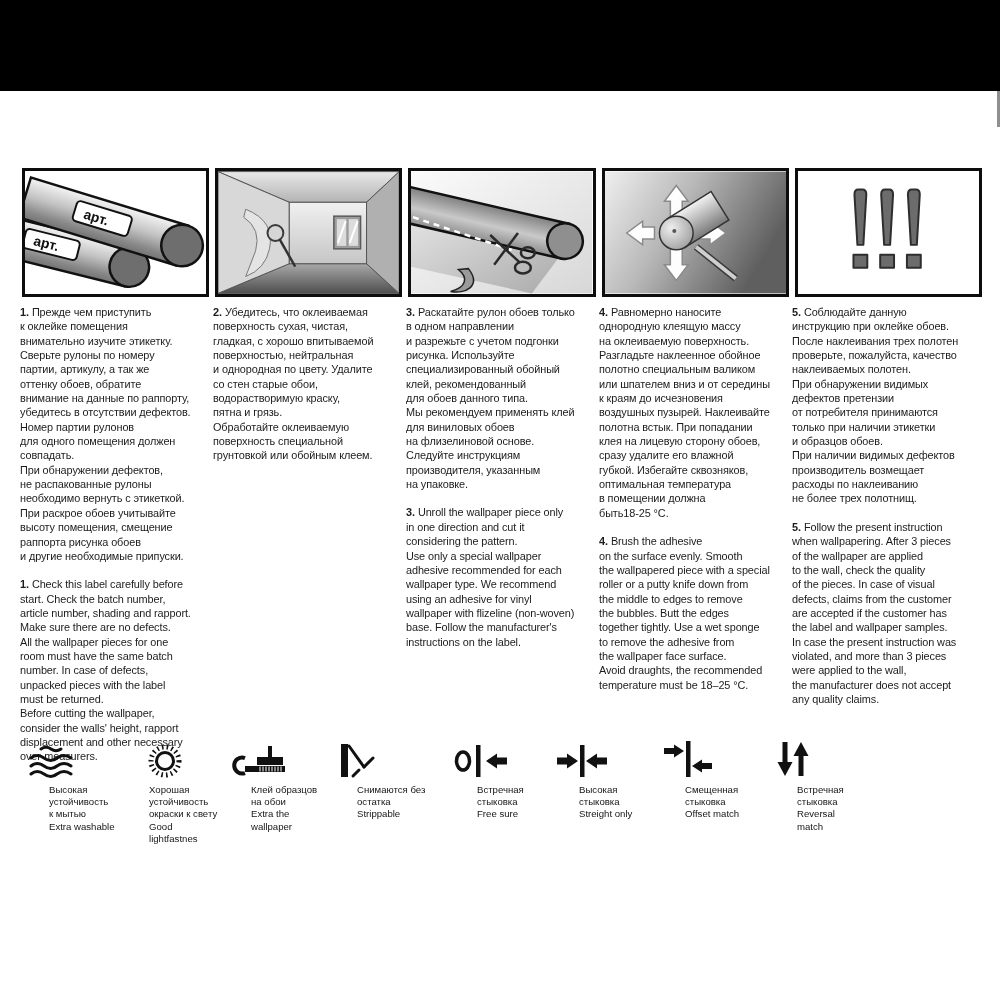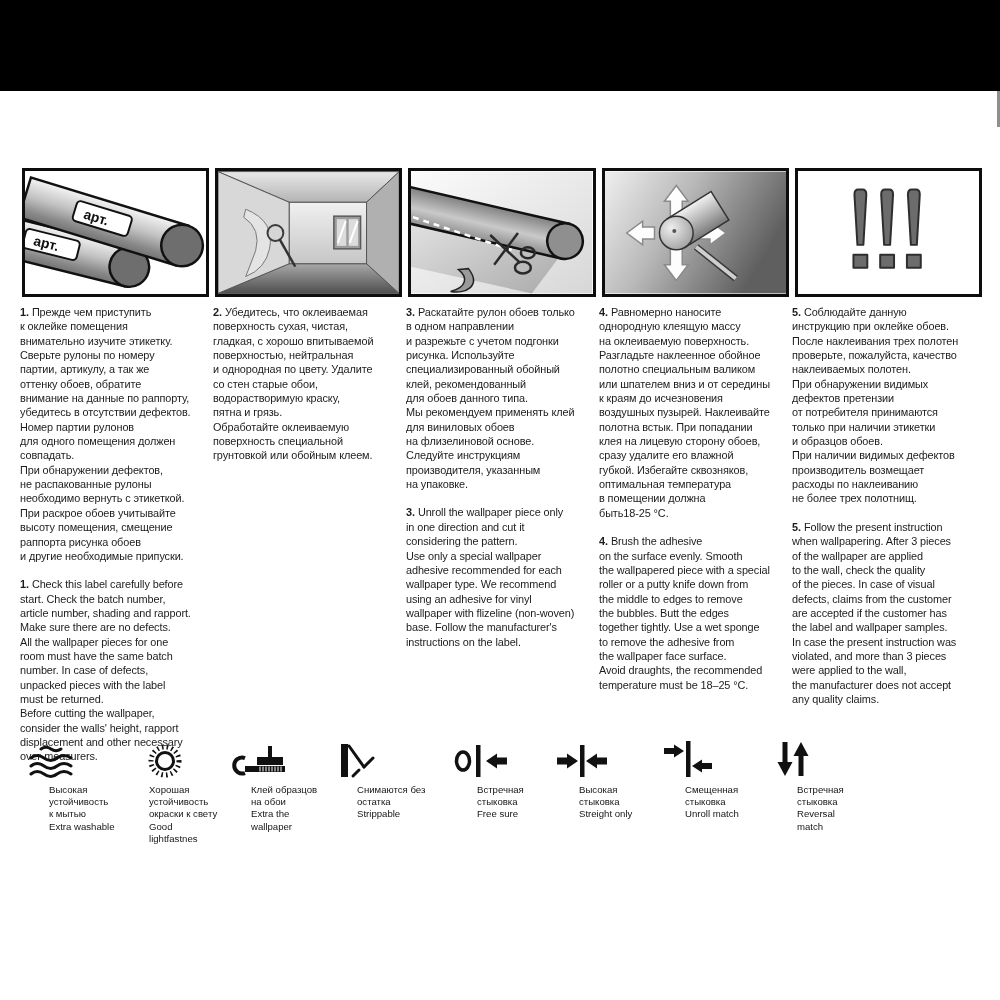--- a/index.html
+++ b/index.html
@@ -399,21 +399,21 @@
 
     <div class="li w8">
       <div class="ic">
           <svg width="54" height="40" viewBox="0 0 54 40">
         <rect x="25" y="2" width="4.5" height="36" fill="#111"></rect>
         <polygon points="23,12 13,5.5 13,9 3,9 3,15 13,15 13,18.5" fill="#111"></polygon>
         <polygon points="31,27 41,20.5 41,24 51,24 51,30 41,30 41,33.5" fill="#111"></polygon>
       </svg>
         </div>
       <div class="lbl">Смещенная стыковка</div>
-      <div class="lbl">Unroll match</div>
+      <div class="lbl">Offset match</div>
     </div>
 
     <div class="li w9">
       <div class="ic">
           <svg width="40" height="40" viewBox="0 0 40 40">
         <rect x="9.5" y="3" width="5" height="21" fill="#111"></rect>
         <polygon points="12,37 4.5,23 19.5,23" fill="#111"></polygon>
         <rect x="25.5" y="16" width="5" height="21" fill="#111"></rect>
         <polygon points="28,3 20.5,17 35.5,17" fill="#111"></polygon>
       </svg>

